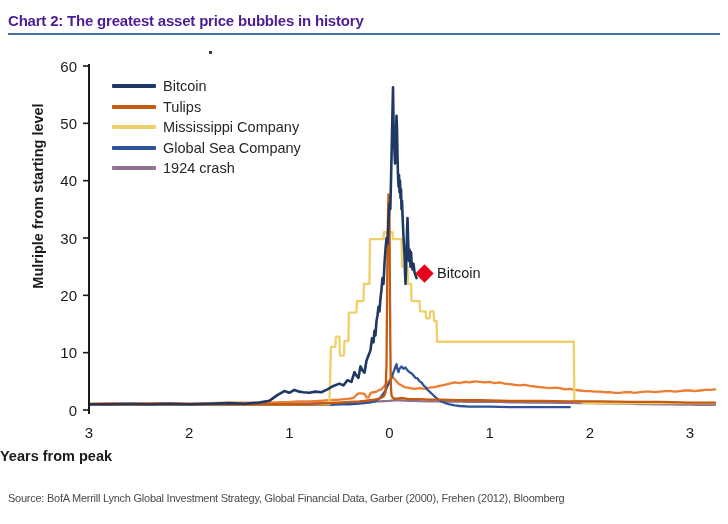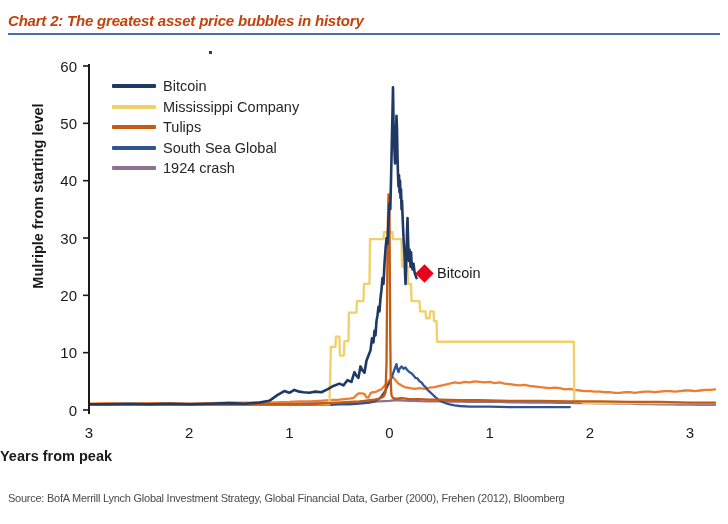--- a/index.html
+++ b/index.html
@@ -1,22 +1,22 @@
 <!DOCTYPE html>
 <html><head>
 <meta charset="utf-8">
 <style>
   html,body{margin:0;padding:0;background:#ffffff;}
   body{width:728px;height:524px;overflow:hidden;font-family:"Liberation Sans",sans-serif;}
   #root{position:relative;width:728px;height:524px;background:#fff;}
 
   
   #title-bar{position:absolute;left:8px;top:12px;width:712px;}
-  #chart-title{font-size:15px;font-weight:bold;color:#c2410c;letter-spacing:-0.2px;
-               white-space:nowrap;line-height:18px;font-style:italic;}
+  #chart-title{font-size:15px;font-weight:bold;color:#4c1d95;letter-spacing:-0.2px;
+               white-space:nowrap;line-height:18px;}
   #title-rule{position:absolute;left:8px;top:33px;width:712px;height:2px;background:#4472a8;}
 
   
   #plot-wrap{position:absolute;left:0;top:40px;width:728px;height:430px;}
   #plot-svg{display:block;}
 
   
   #legend{position:absolute;left:112px;top:76px;}
   .legend-row{display:flex;align-items:center;height:20.5px;}
   .legend-swatch{width:44px;height:4px;border-radius:1px;margin-right:7px;}
@@ -93,30 +93,30 @@
         </g>
     </svg>
   </div>
 
   <div id="legend">
       <div class="legend-row">
         <div class="legend-swatch" style="background: rgb(31, 56, 100);"></div>
         <div class="legend-label">Bitcoin</div>
       </div>
       <div class="legend-row">
+        <div class="legend-swatch" style="background: rgb(197, 90, 17);"></div>
+        <div class="legend-label">Tulips</div>
+      </div>
+      <div class="legend-row">
         <div class="legend-swatch" style="background: rgb(239, 208, 106);"></div>
         <div class="legend-label">Mississippi Company</div>
       </div>
       <div class="legend-row">
-        <div class="legend-swatch" style="background: rgb(197, 90, 17);"></div>
-        <div class="legend-label">Tulips</div>
-      </div>
-      <div class="legend-row">
         <div class="legend-swatch" style="background: rgb(46, 84, 150);"></div>
-        <div class="legend-label">South Sea Global</div>
+        <div class="legend-label">Global Sea Company</div>
       </div>
       <div class="legend-row">
         <div class="legend-swatch" style="background: rgb(143, 113, 145);"></div>
         <div class="legend-label">1924 crash</div>
       </div>
     </div>
 
   <div id="y-axis-title">Mulriple from starting level</div>
   <div id="x-axis-title">Years from peak</div>
 

